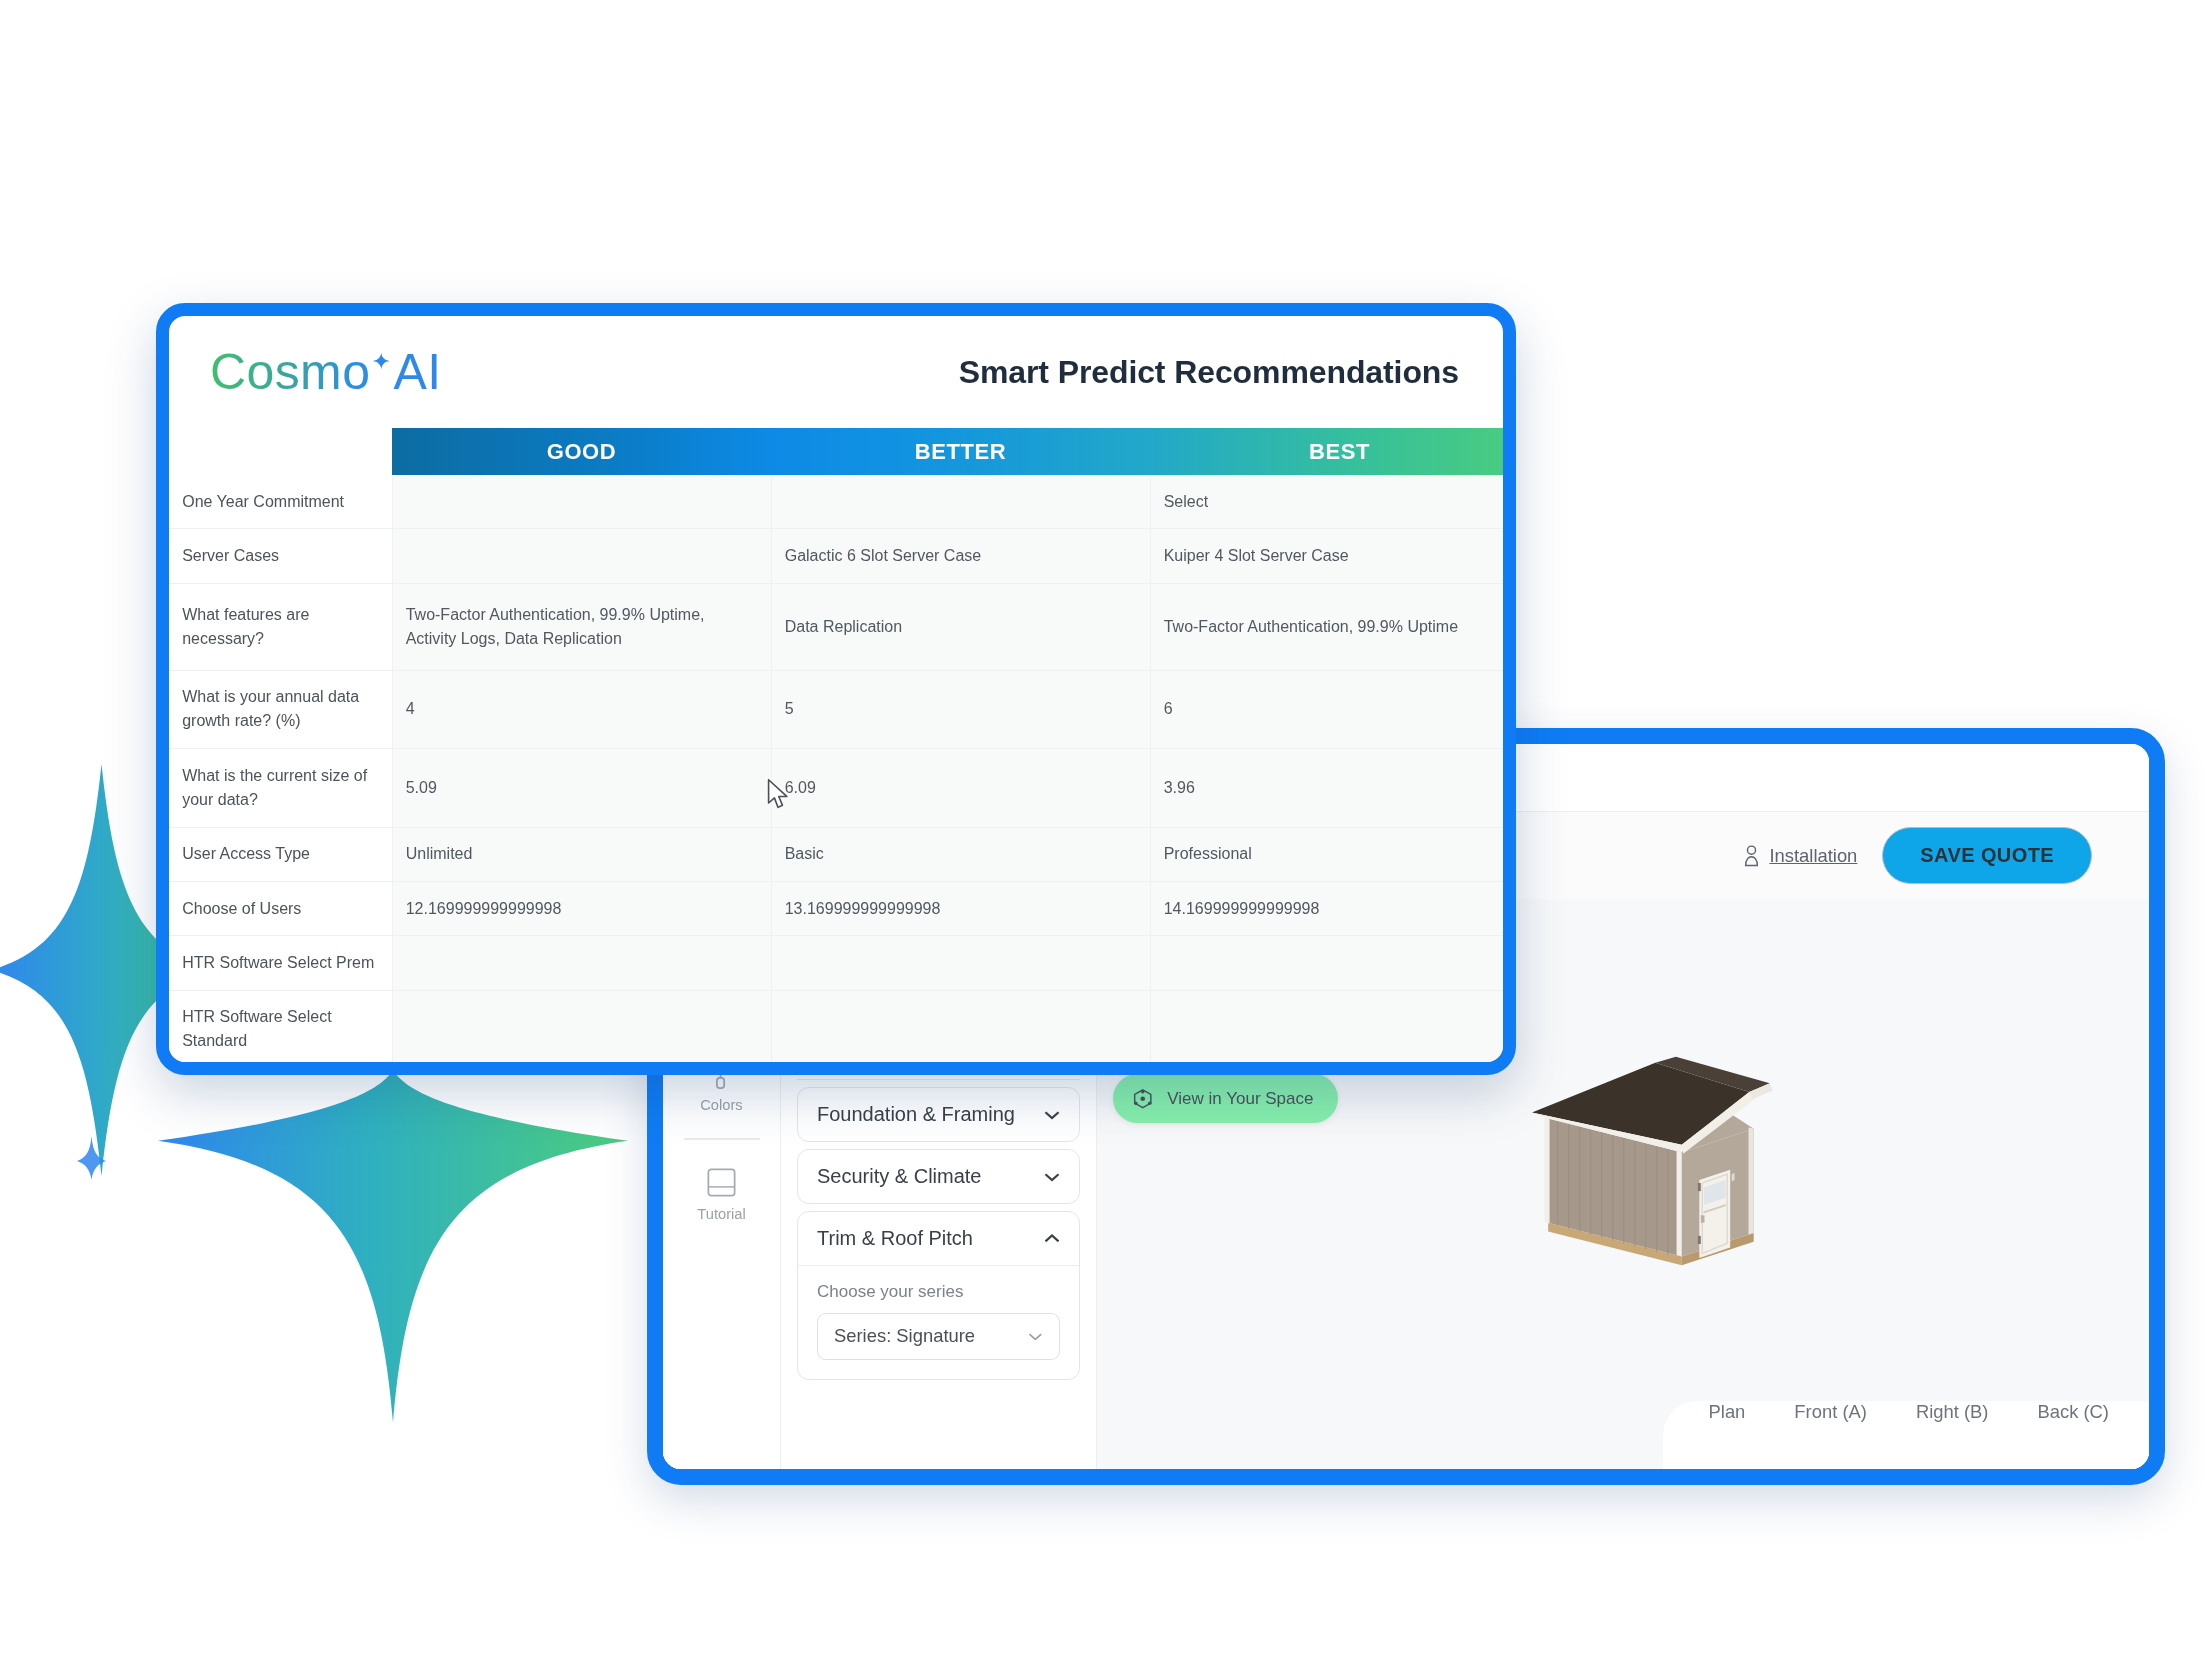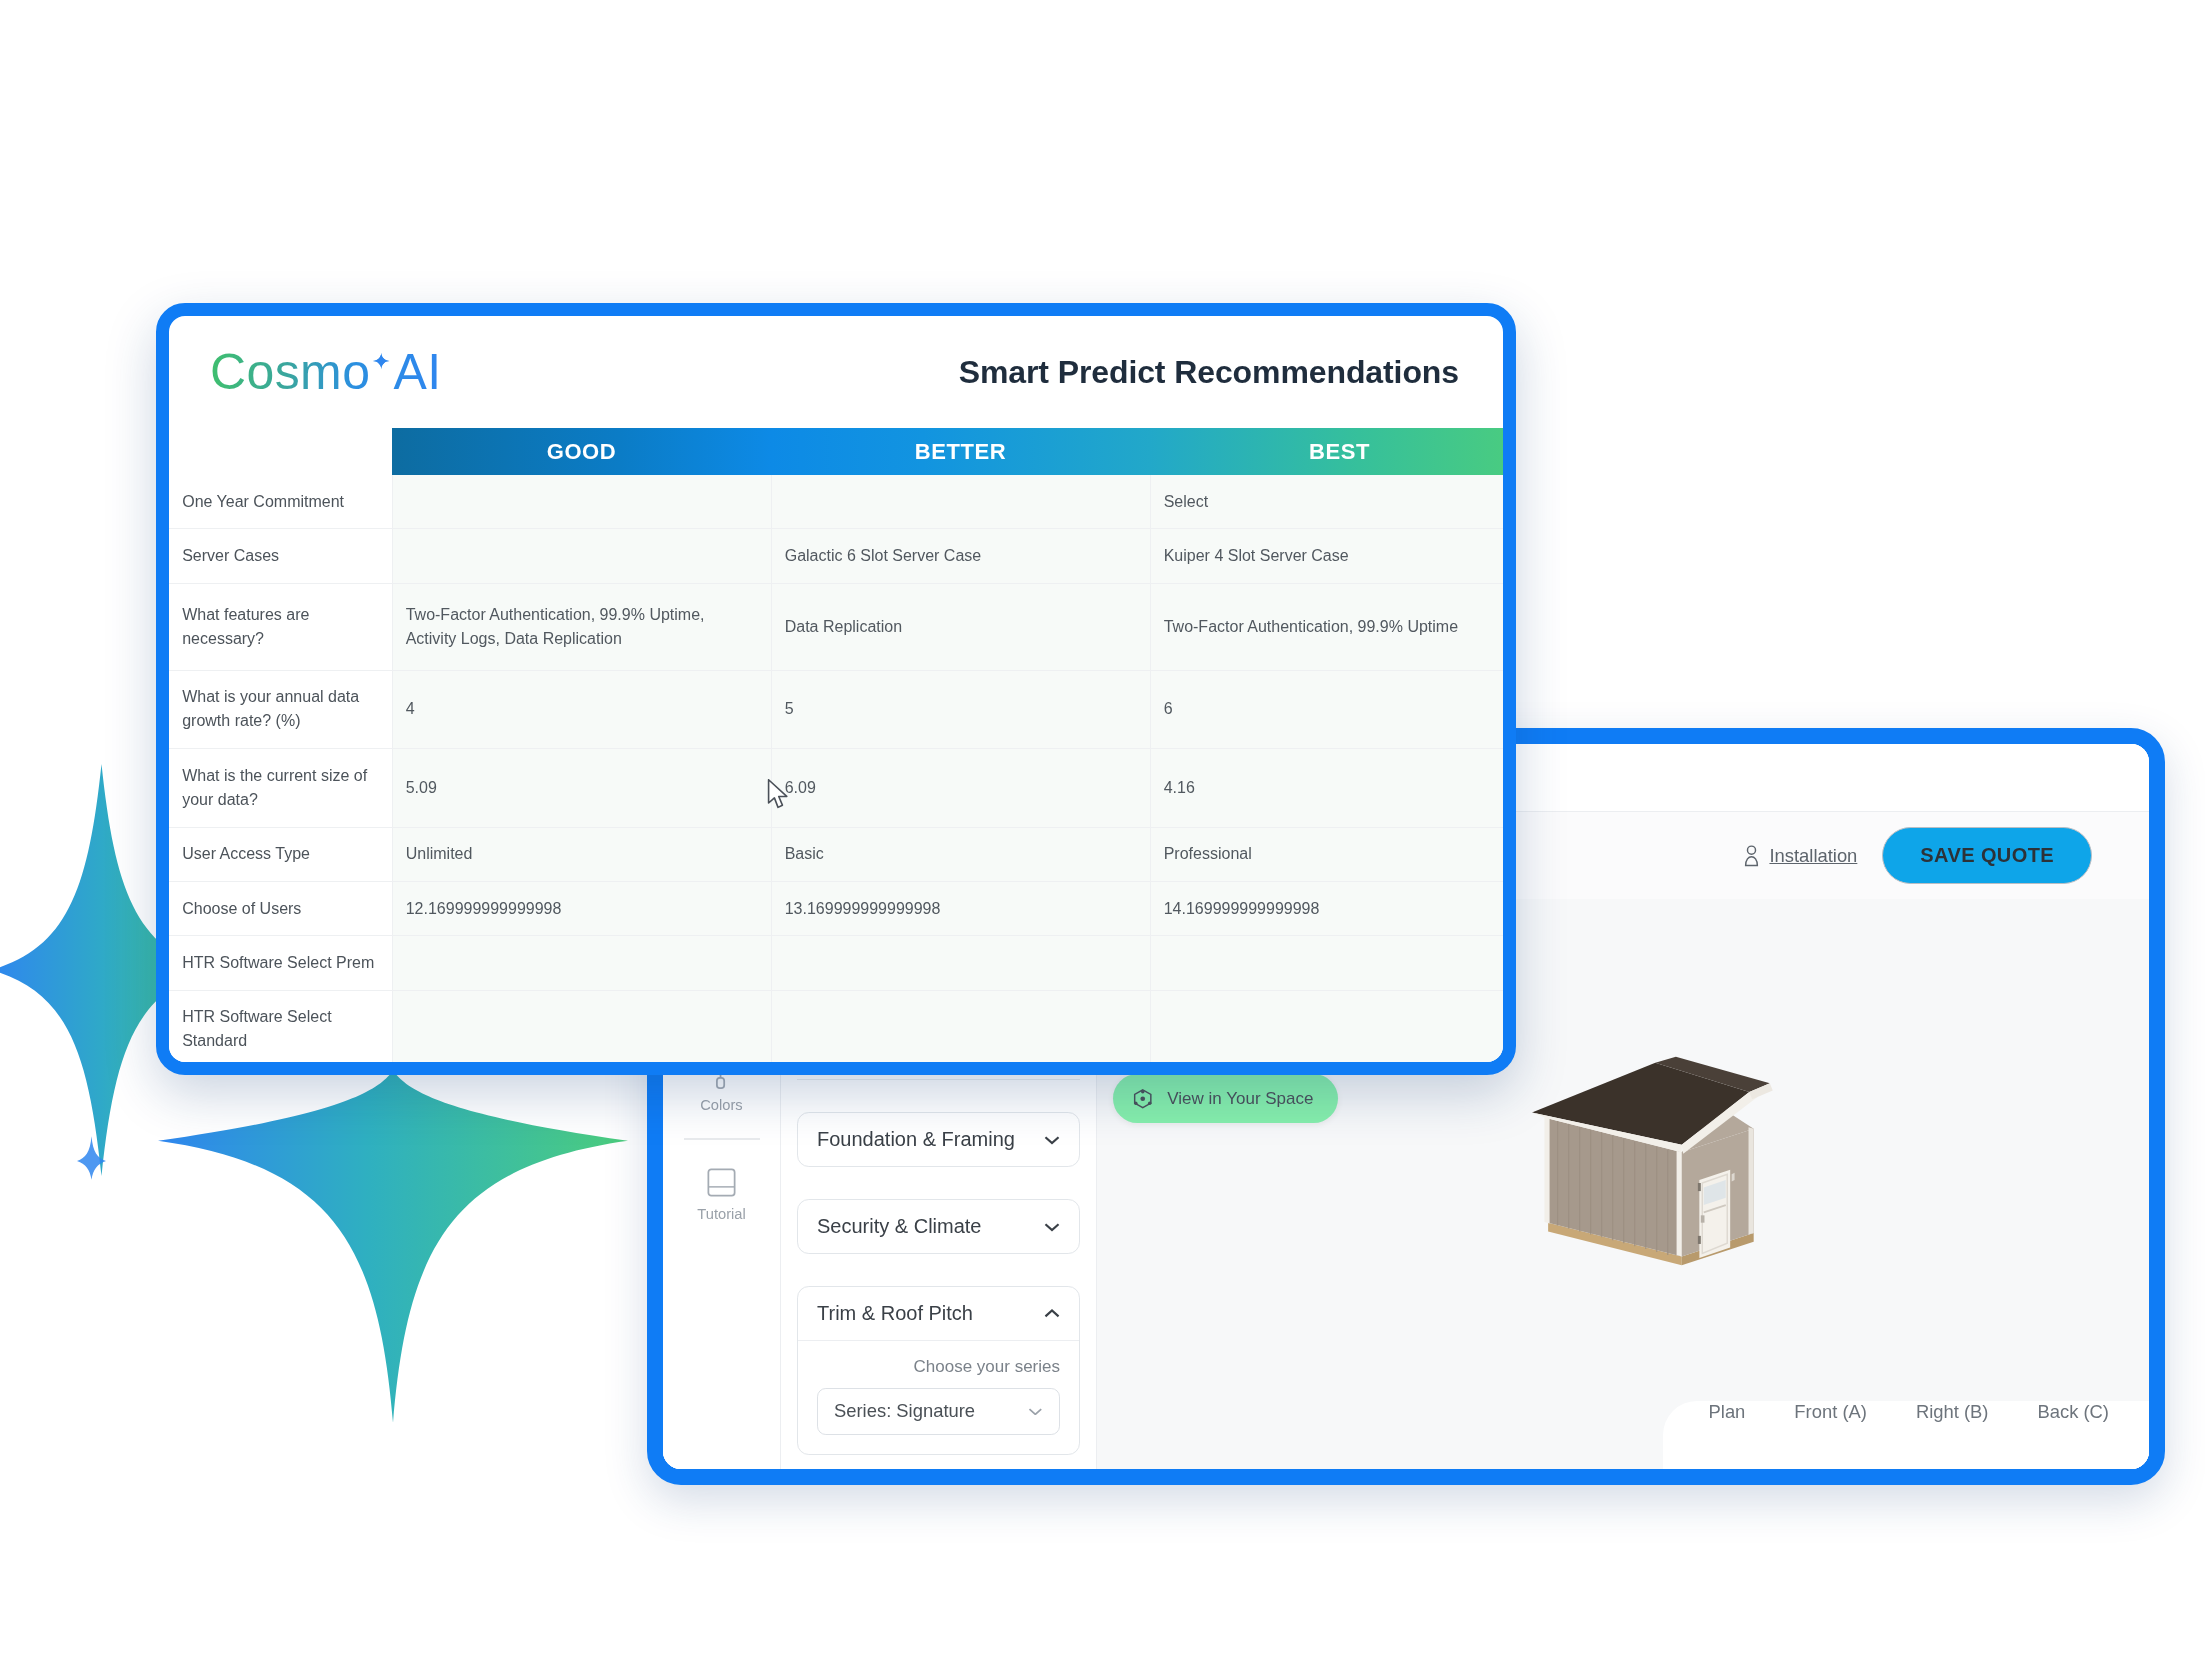--- a/index.html
+++ b/index.html
@@ -148,25 +148,24 @@
     padding: 0 16px;
     color: #3a4047; font-size: 18.4px;
   }
   .personalize {
     font-size: 17.6px; font-weight: bold; color: #3d444b;
     line-height: 1.45;
     padding: 41px 2.9px 29px 2.9px;
     border-bottom: 1.5px solid #e9ebee;
   }
   .acc-item {
-    margin-top: 32px;
+    margin-top: 7px;
     border: 1.5px solid #e2e6ea;
     border-radius: 11.8px;
     background: #ffffff;
-    text-align: right;
   }
   .acc-head {
     height: 53px;
     display: flex; align-items: center; justify-content: space-between;
     padding: 0 19px;
     font-size: 20px; color: #3a4047;
   }
   .acc-body { border-top: 1.5px solid #eceef1; padding: 16px 19px 19px 19px; }
   .acc-label { font-size: 17px; color: #7b828a; margin-bottom: 10.3px; }
   .acc-select {
@@ -568,21 +567,21 @@
         <tr>
           <td class="rowlabel">What is your annual data growth rate? (%)</td>
           <td class="val">4</td>
           <td class="val">5</td>
           <td class="val">6</td>
         </tr>
         <tr>
           <td class="rowlabel">What is the current size of your data?</td>
           <td class="val">5.09</td>
           <td class="val">6.09</td>
-          <td class="val">4.16</td>
+          <td class="val">3.96</td>
         </tr>
         <tr>
           <td class="rowlabel">User Access Type</td>
           <td class="val">Unlimited</td>
           <td class="val">Basic</td>
           <td class="val">Professional</td>
         </tr>
         <tr>
           <td class="rowlabel">Choose of Users</td>
           <td class="val">12.169999999999998</td>

